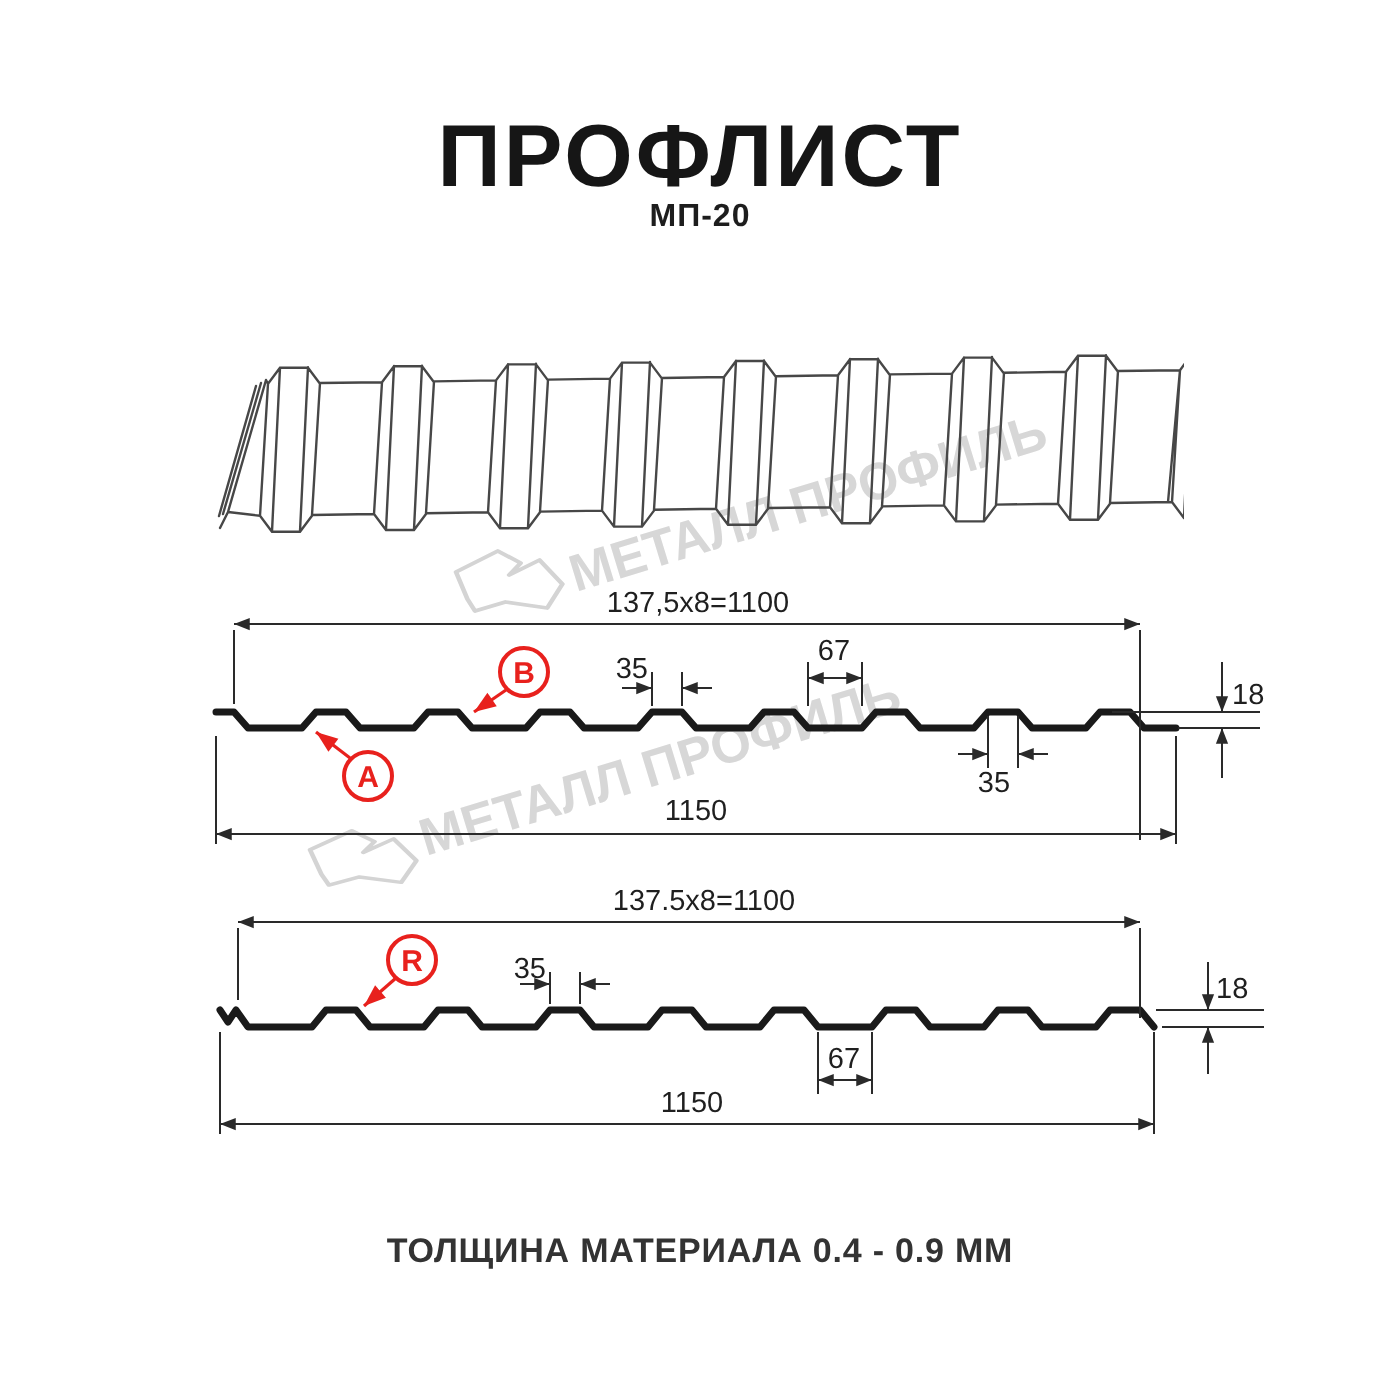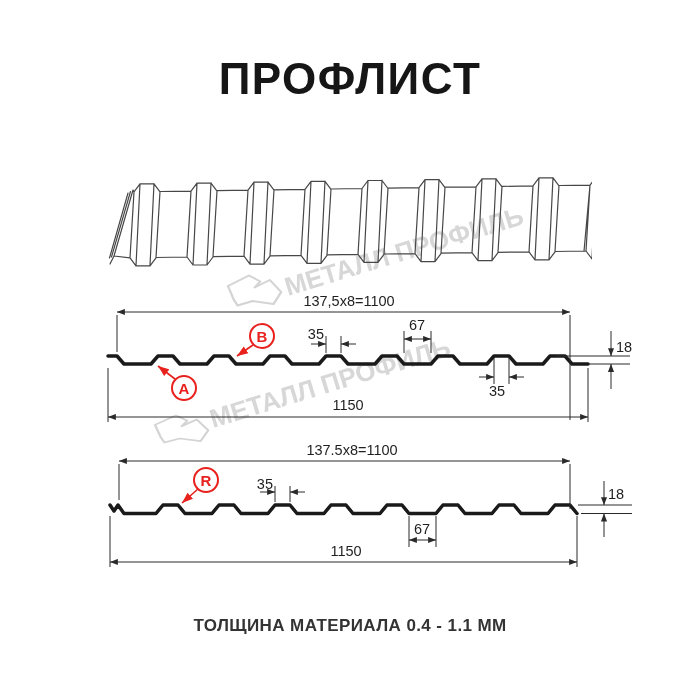--- a/index.html
+++ b/index.html
@@ -19,21 +19,22 @@
   .red{stroke:#e8211d;fill:none;}
   .lbl{font-size:15px;font-weight:bold;fill:#e8211d;text-anchor:middle;}
   .wmtxt{font-size:26px;font-weight:bold;fill:#d7d7d7;}
   .wmlogo{stroke:#d4d4d4;stroke-width:2.5;fill:none;stroke-linejoin:round;}
 </style>
 </head>
 <body>
 
 <div id="page">
   <div id="title">ПРОФЛИСТ</div>
-  <div id="footer">ТОЛЩИНА МАТЕРИАЛА 0.4 - 1.1 ММ</div>
+  <div id="subtitle">МП-20</div>
+  <div id="footer">ТОЛЩИНА МАТЕРИАЛА 0.4 - 0.9 ММ</div>
 
   <svg id="drawing" width="700" height="700" viewBox="0 0 700 700">
     <defs>
       <marker id="ar" viewBox="0 0 10 8" refX="9" refY="4" markerWidth="9" markerHeight="7" orient="auto-start-reverse">
         <path d="M0,0.5 L9,4 L0,7.5 z" fill="#2a2a2a"></path>
       </marker>
       <marker id="arr" viewBox="0 0 9 7" refX="8" refY="3.5" markerWidth="8" markerHeight="6" orient="auto-start-reverse">
         <path d="M0,0.5 L8,3.5 L0,6.5 z" fill="#e8211d"></path>
       </marker>
       <clipPath id="clip3d">

